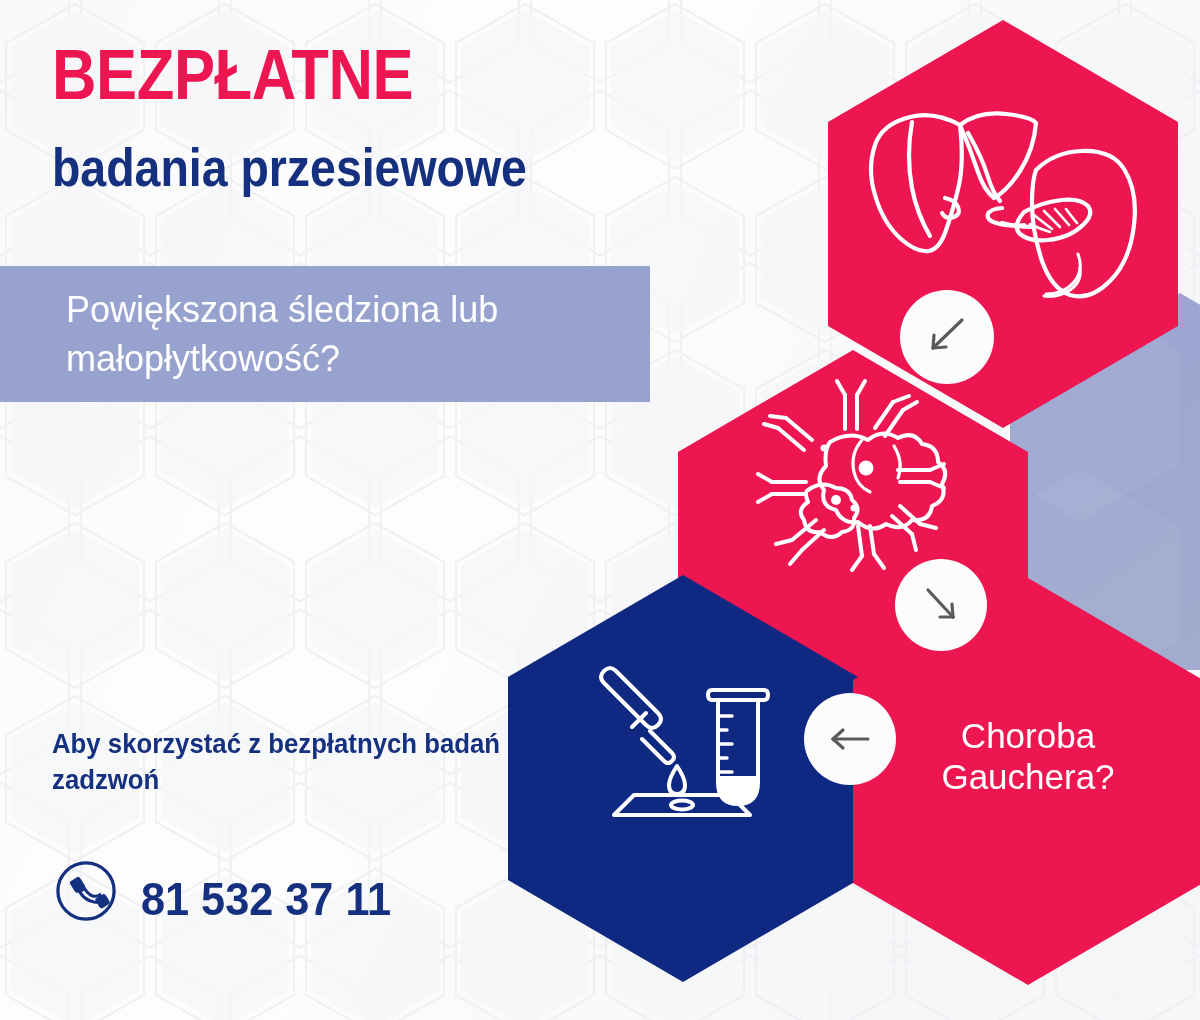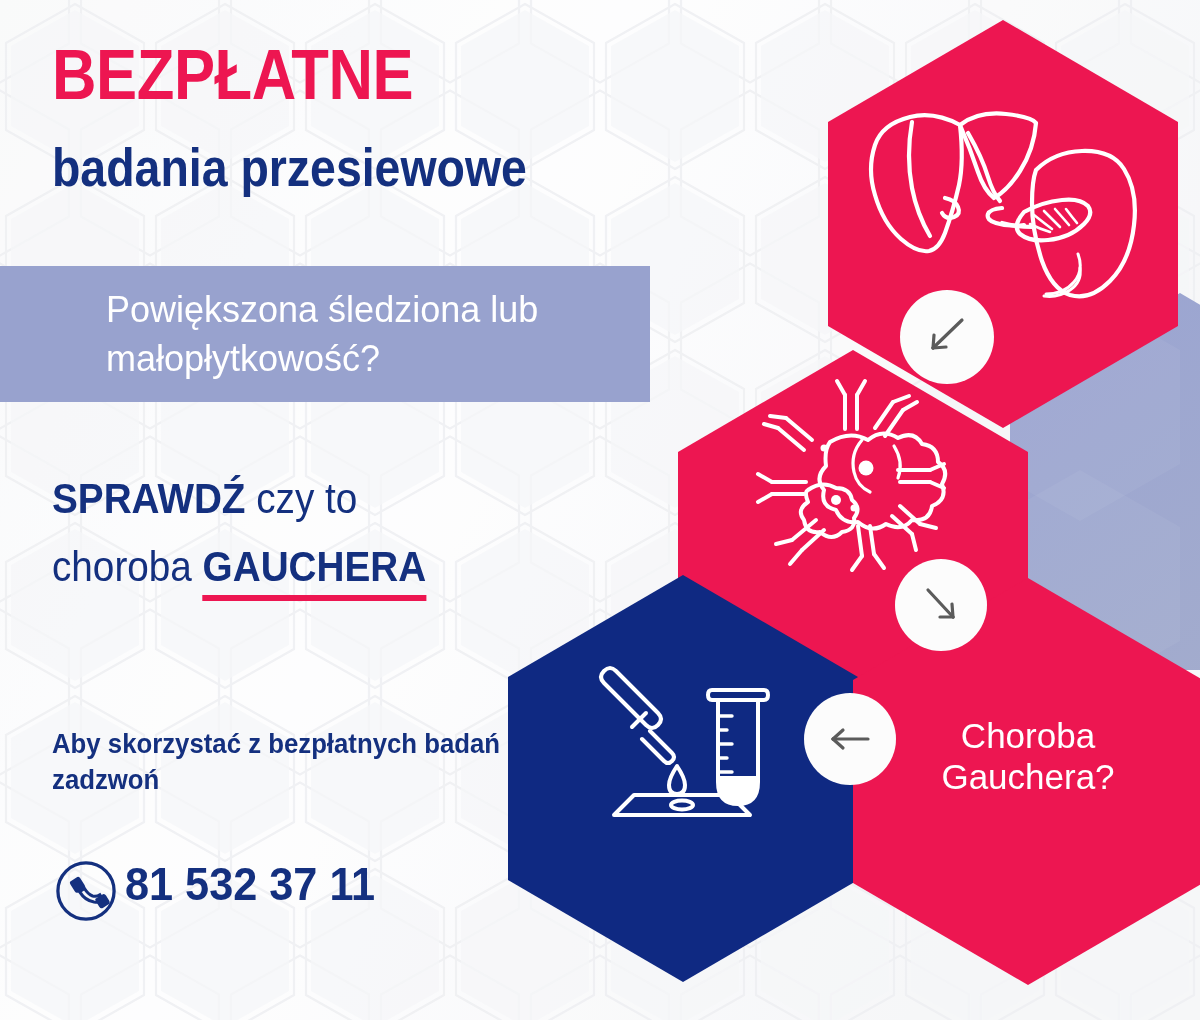--- a/index.html
+++ b/index.html
@@ -34,21 +34,20 @@
   }
 
   #purple-band {
     position:absolute; left:0; top:266px; width:650px; height:136px;
     background:#98A2CE; z-index:2;
   }
   #purple-band .band-text {
     position:absolute; left:66px; top:20px; right:16px;
     color:#ffffff; font-size:36px; line-height:1.35;
     font-weight:400;
-    margin-left:40px;
   }
 
   .sprawdz-block {
     position:absolute; left:52px; top:472px; width:560px;
   }
   .sprawdz-line1 {
     font-size:43px; color:#14307F; line-height:1.25;
     transform:scaleX(0.9); transform-origin:left center;
     white-space:nowrap;
   }
@@ -65,21 +64,21 @@
   }
 
   .cta-text {
     position:absolute; left:52px; top:726px; width:520px;
     font-size:28px; font-weight:bold; color:#14307F; line-height:1.28;
     transform:scaleX(0.92); transform-origin:left center;
   }
 
   #phone-row {
     position:absolute; left:55px; top:860px;
-    display:flex; align-items:flex-start; gap:8px;
+    display:flex; align-items:flex-end; gap:24px;
   }
   #phone-icon { width:62px; height:62px; flex:0 0 auto; }
   .phone-number {
     font-size:47px; font-weight:bold; color:#14307F; line-height:1;
     letter-spacing:0px;
     transform:scaleX(0.92); transform-origin:left center;
     white-space:nowrap;
   }
 
   
@@ -112,28 +111,20 @@
   <rect width="1200" height="1020" fill="url(#hexPat)" opacity="0.9"></rect>
   <rect width="1200" height="1020" fill="#ffffff" opacity="0.25"></rect>
 </svg>
 
 <div id="left-col">
 
   <div class="headline-free">BEZPŁATNE</div>
 
   <div class="headline-sub">badania przesiewowe</div>
 
-  <div class="sprawdz-block">
-    <div class="sprawdz-line1">
-      <span class="b">SPRAWDŹ</span><span> czy to</span>
-    </div>
-    <div class="sprawdz-line2">
-      <span>choroba </span><span class="b">GAUCHERA</span>
-    </div>
-  </div>
 
   <div class="cta-text">Aby skorzystać z bezpłatnych badań zadzwoń</div>
 
   <div id="phone-row">
     <svg id="phone-icon" viewBox="0 0 64 64">
       <circle cx="32" cy="32" r="29" fill="none" stroke="#14307F" stroke-width="3.4"></circle>
       <g transform="translate(32,32) rotate(-32) translate(-32,-32)">
         <path d="M24 15 L32 15 Q34 15 34 18 L34 26 Q34 29 31.5 29 L24.5 29 Q22 29 22 26 L22 18 Q22 15 24 15 Z" fill="#14307F"></path>
         <path d="M26 29 Q26 40 33 46 Q38 50 42 50 L42 43 Q38 43 35 40 Q32 36 32 29 Z" fill="none" stroke="#14307F" stroke-width="3.2" stroke-linecap="round"></path>
         <path d="M36 44 L44 44 Q47 44 47 47 L47 53 Q47 56 44 56 L37.5 56 Q35 56 35 53 L35 47 Q35 44 36 44 Z" fill="#14307F"></path>

